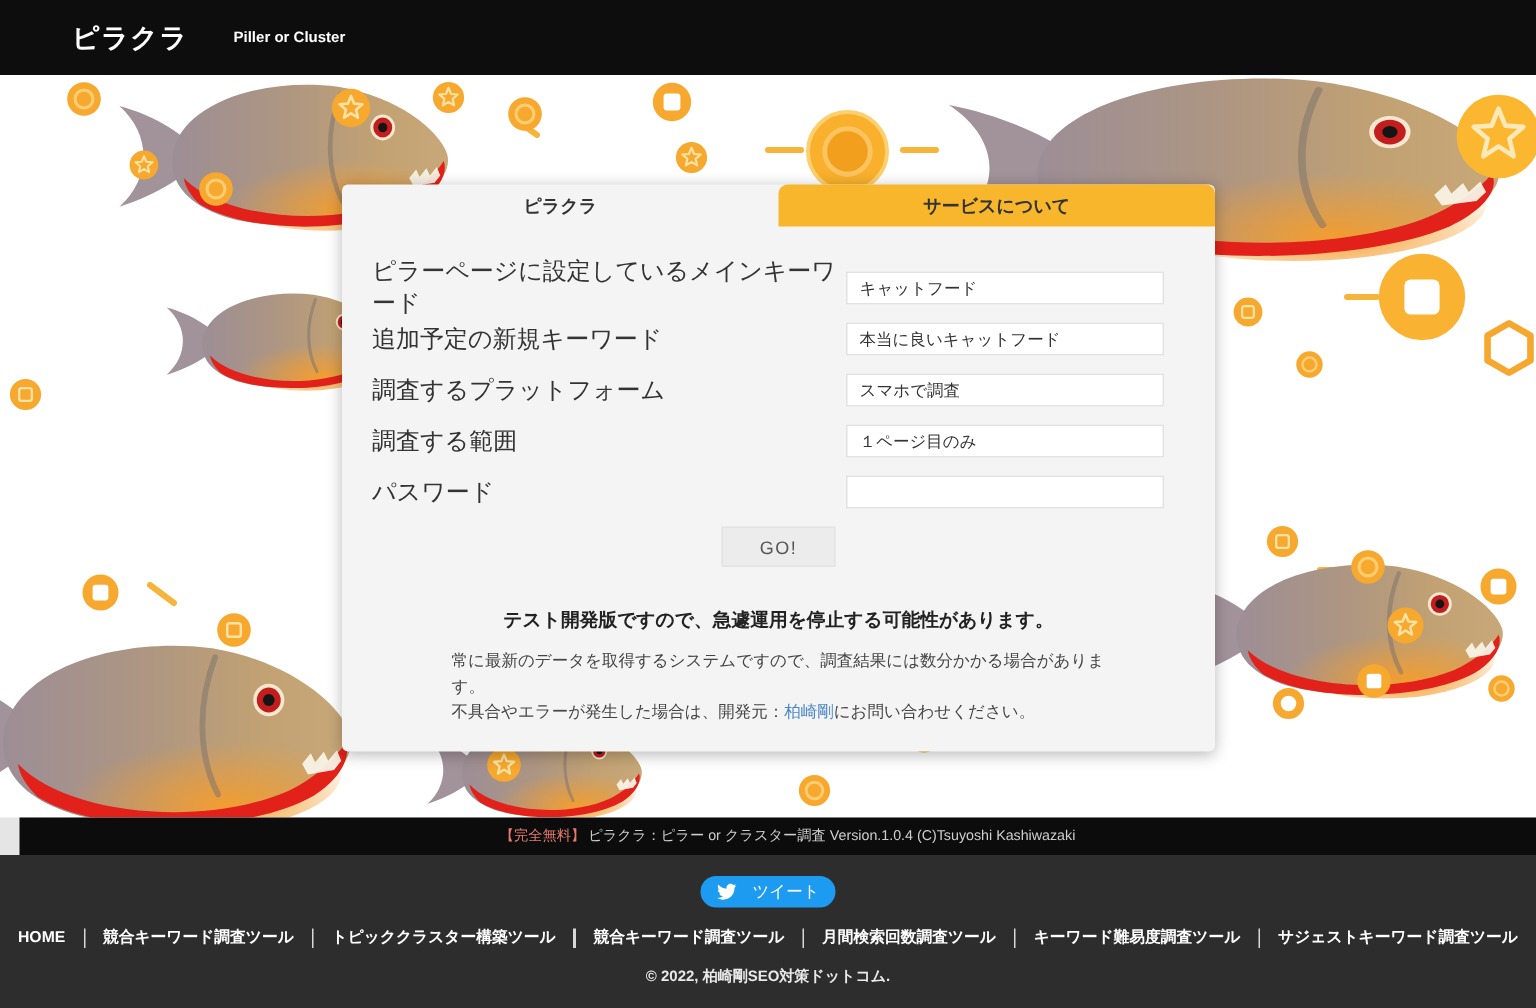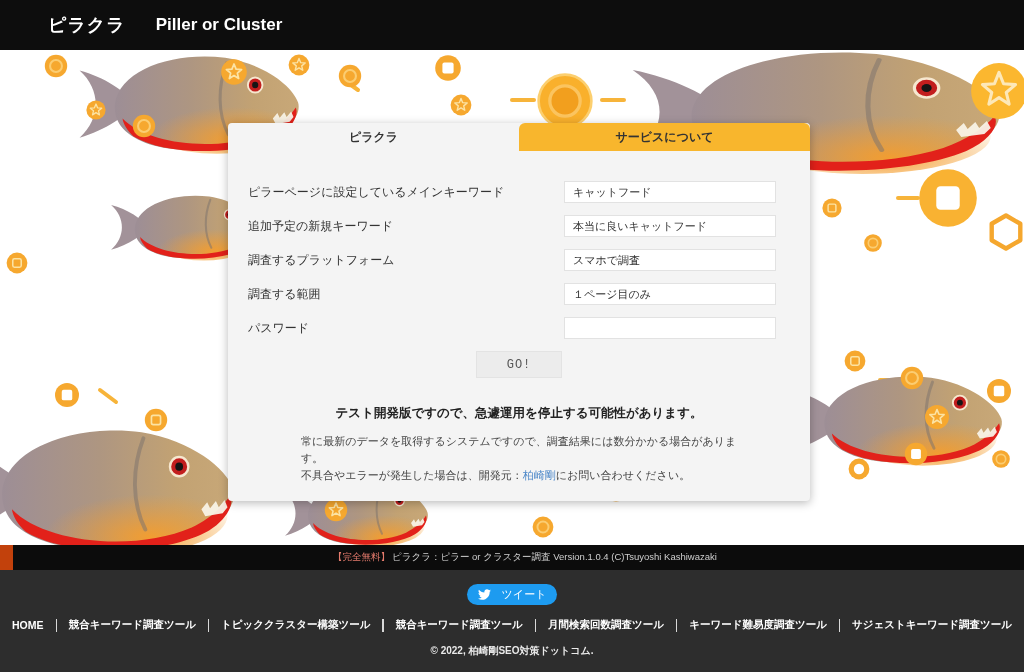--- a/index.html
+++ b/index.html
@@ -1,47 +1,47 @@
 <!DOCTYPE html>
 <html><head>
 <meta charset="utf-8">
 <style>
   * { box-sizing: border-box; }
   html,body { margin:0; padding:0; background:#ffffff;
     font-family:"Liberation Sans","DejaVu Sans",sans-serif; }
-  .page { position:relative; width:1024px; height:672px; overflow:hidden; background:#c2410c; }
+  .page { position:relative; width:1024px; height:672px; overflow:hidden; background:#e5e5e5; }
 
   
   .topbar { position:absolute; top:0; left:0; width:1024px; height:50px;
     background:#0d0d0d; display:flex; align-items:center; z-index:6; }
   .brand-title { color:#fff; font-weight:bold; font-size:18px; margin-left:48px; letter-spacing:1px; }
-  .brand-sub { color:#fff; font-weight:bold; font-size:17px; margin-left:30px; }
+  .brand-sub { color:#fff; font-weight:bold; font-size:10px; margin-left:30px; }
 
   
   .main { position:absolute; top:50px; left:0; width:1024px; height:495px; background:#fff; overflow:hidden; }
   .decor { position:absolute; top:0; left:0; z-index:1; }
 
   
   .card { position:absolute; left:228px; top:73px; width:582px; height:378px;
     background:#f4f4f4; border-radius:4px; box-shadow:0 2px 10px rgba(0,0,0,.28); z-index:3; }
   .tabs { display:flex; height:28px; }
   .tab { flex:1; display:flex; align-items:center; justify-content:center;
     font-size:12px; font-weight:bold; color:#333; }
   .tab.inactive { background:#F8B62D; border-radius:6px 6px 0 0; cursor:pointer; }
 
   .card-body { padding-top:30px; }
   .form-row { display:flex; align-items:center; height:22px; margin:0 34px 12px 20px; }
-  .form-row label { flex:1; font-size:12px; color:#333; }
+  .form-row label { flex:1; font-size:16px; color:#333; }
   .form-row input { width:212px; height:22px; border:1px solid #e2e2e2; background:#fff;
     font-size:11px; padding:0 8px; color:#333; outline:none;
     font-family:"Liberation Sans","DejaVu Sans",sans-serif; }
 
-  .go-btn { display:block; margin:8px auto 0; width:86px; height:27px;
+  .go-btn { display:block; margin:8px auto 0; width:76px; height:27px;
     background:#ececec; border:1px solid #e3e3e3; color:#555; font-size:12px;
-    letter-spacing:1px; cursor:pointer; font-family:Liberation Mono, monospace; }
+    letter-spacing:1px; cursor:pointer; font-family:Liberation Sans, sans-serif; }
 
   .notice-heading { margin:27px 0 0; text-align:center; font-size:12.5px; font-weight:bold; color:#222; }
   .notice-body { width:436px; margin:11px auto 0; font-size:11px; color:#444; line-height:17px; }
   .notice-body a { color:#4a86c8; text-decoration:none; cursor:pointer; }
 
   
   .infobar { position:absolute; top:545px; left:13px; width:1024px; height:25px; background:#0c0c0c;
     display:flex; align-items:center; justify-content:center; font-size:9.5px; color:#cfcfcf; z-index:6; }
   .infobar .badge { color:#e57b6d; margin-right:2px; }
 

